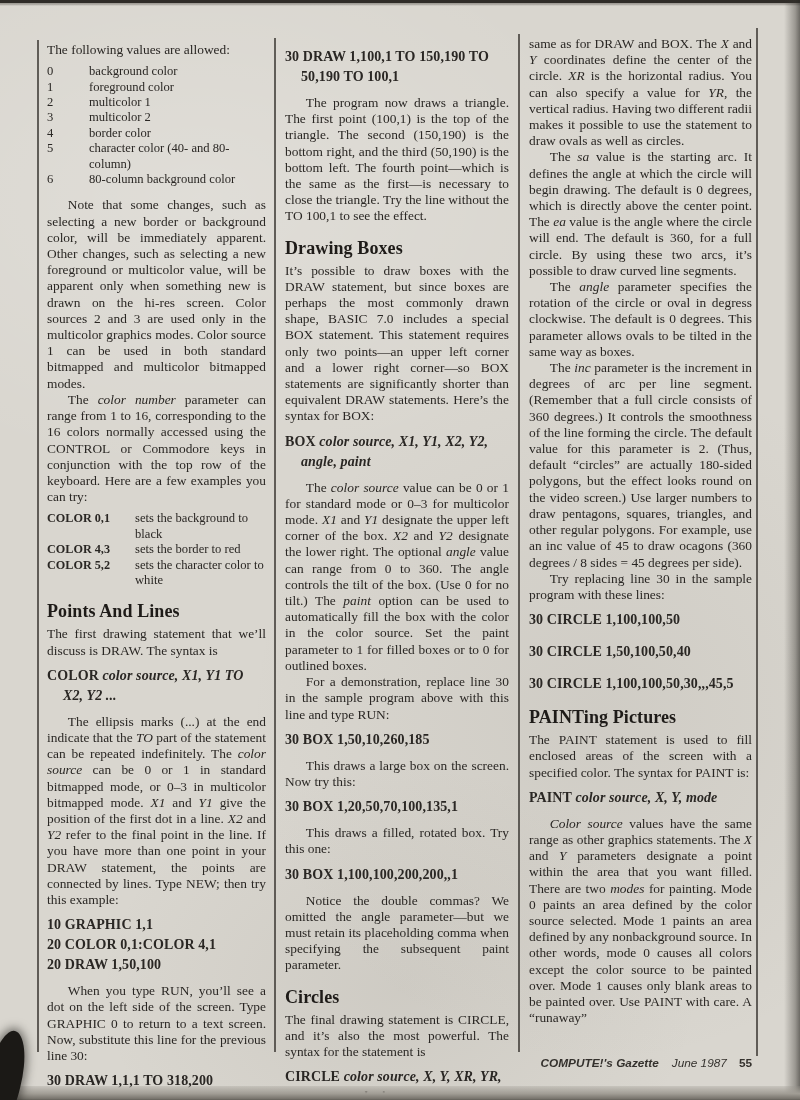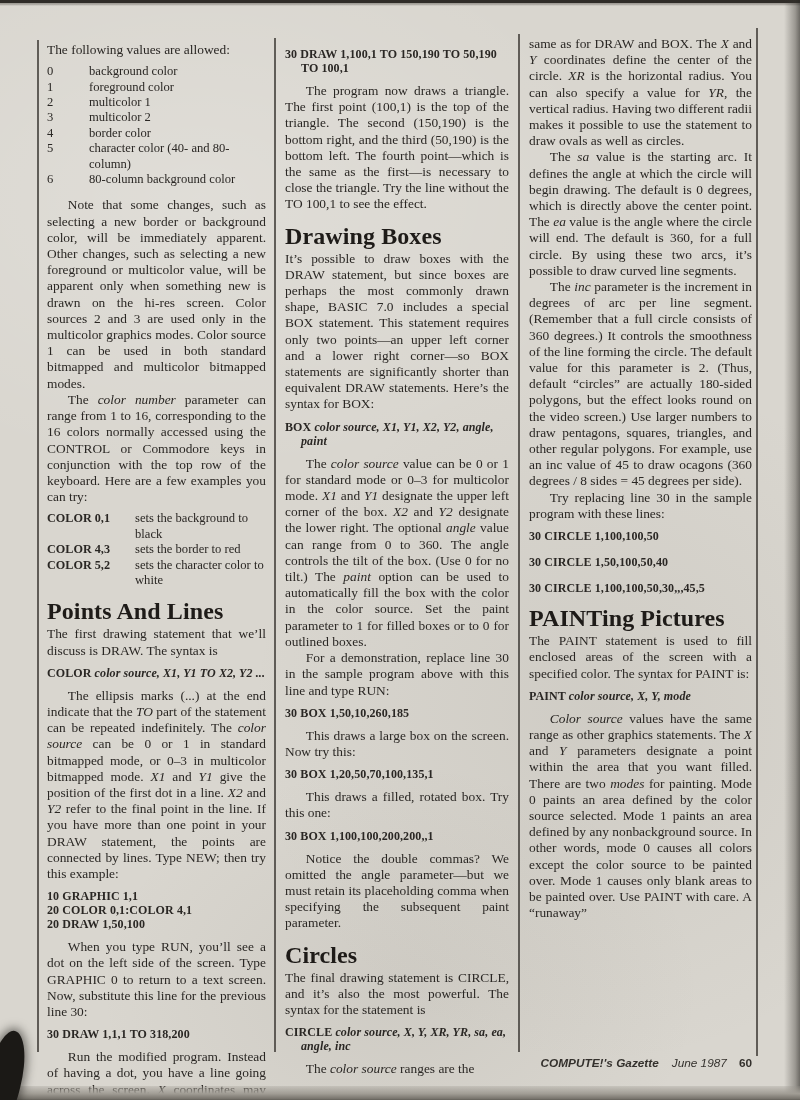--- a/index.html
+++ b/index.html
@@ -40,26 +40,26 @@
   .rule-2{left:518px;top:34px;height:1018px;}
   .rule-3{left:756px;top:28px;height:1028px;}
   
   .col{position:absolute;font-size:13.4px;line-height:16.2px;text-align:justify;}
   .col-1{left:47px;top:42px;width:219px;}
   .col-2{left:285px;top:40px;width:224px;}
   .col-3{left:529px;top:36px;width:223px;}
   .para{text-align:justify;}
   .para.indent{text-indent:1.55em;}
   .heading{
-    font-size:24px;line-height:21px;font-weight:bold;color:#1e1b18;
+    font-size:18px;line-height:21px;font-weight:bold;color:#1e1b18;
     margin:13px 0 4px 0;text-align:left;letter-spacing:.1px;
   }
   .code{margin:7px 0 8px 0;text-align:left;}
   .code-line{
-    font-weight:bold;font-size:12px;line-height:14px;
+    font-weight:bold;font-size:14px;line-height:20px;
     padding-left:16px;text-indent:-16px;letter-spacing:.1px;
   }
   .code.spaced .code-line{margin-bottom:12px;}
   .code.spaced .code-line:last-child{margin-bottom:0;}
   .deflist{margin:6px 0 10px 0;text-align:left;}
   .defrow{display:flex;font-size:12.6px;line-height:15.4px;}
   .defrow .term{flex:0 0 auto;}
   .deflist.numbers .term{width:34px;}
   .deflist.commands .term{width:80px;font-weight:bold;font-size:12.2px;}
   .defrow .desc{flex:1 1 auto;margin-left:8px;}
@@ -176,37 +176,38 @@
       <div class="heading"><span>Circles</span></div>
       <p class="para"><span>The final drawing statement is CIRCLE, and it’s also the most powerful. The syntax for the statement is</span></p>
       <div class="code">
         <div class="code-line"><span>CIRCLE </span><i>color source, X, Y, XR, YR, sa, ea, angle, inc</i></div>
       </div>
       <p class="para indent"><span>The </span><i>color source</i><span> ranges are the</span></p>
     </div>
   <div class="col col-3">
       <p class="para"><span>same as for DRAW and BOX. The </span><i>X</i><span> and </span><i>Y</i><span> coordinates define the center of the circle. </span><i>XR</i><span> is the horizontal radius. You can also specify a value for </span><i>YR</i><span>, the vertical radius. Having two different radii makes it possible to use the statement to draw ovals as well as circles.</span></p>
       <p class="para indent"><span>The </span><i>sa</i><span> value is the starting arc. It defines the angle at which the circle will begin drawing. The default is 0 degrees, which is directly above the center point. The </span><i>ea</i><span> value is the angle where the circle will end. The default is 360, for a full circle. By using these two arcs, it’s possible to draw curved line segments.</span></p>
+      <p class="para indent"><span>The </span><i>angle</i><span> parameter specifies the rotation of the circle or oval in degress clockwise. The default is 0 degrees. This parameter allows ovals to be tilted in the same way as boxes.</span></p>
       <p class="para indent"><span>The </span><i>inc</i><span> parameter is the increment in degrees of arc per line segment. (Remember that a full circle consists of 360 degrees.) It controls the smoothness of the line forming the circle. The default value for this parameter is 2. (Thus, default “circles” are actually 180-sided polygons, but the effect looks round on the video screen.) Use larger numbers to draw pentagons, squares, triangles, and other regular polygons. For example, use an inc value of 45 to draw ocagons (360 degrees / 8 sides = 45 degrees per side).</span></p>
       <p class="para indent"><span>Try replacing line 30 in the sample program with these lines:</span></p>
       <div class="code spaced">
         <div class="code-line"><span>30 CIRCLE 1,100,100,50</span></div>
         <div class="code-line"><span>30 CIRCLE 1,50,100,50,40</span></div>
         <div class="code-line"><span>30 CIRCLE 1,100,100,50,30,,,45,5</span></div>
       </div>
       <div class="heading"><span>PAINTing Pictures</span></div>
       <p class="para"><span>The PAINT statement is used to fill enclosed areas of the screen with a specified color. The syntax for PAINT is:</span></p>
       <div class="code">
         <div class="code-line"><span>PAINT </span><i>color source, X, Y, mode</i></div>
       </div>
       <p class="para indent"><i>Color source</i><span> values have the same range as other graphics statements. The </span><i>X</i><span> and </span><i>Y</i><span> parameters designate a point within the area that you want filled. There are two </span><i>modes</i><span> for painting. Mode 0 paints an area defined by the color source selected. Mode 1 paints an area defined by any nonbackground source. In other words, mode 0 causes all colors except the color source to be painted over. Mode 1 causes only blank areas to be painted over. Use PAINT with care. A “runaway”</span></p>
     </div>
 
   <div class="footer">
-    <span class="mag">COMPUTE!'s Gazette</span><span class="issue">June 1987</span><span class="pagenum">60</span>
+    <span class="mag">COMPUTE!'s Gazette</span><span class="issue">June 1987</span><span class="pagenum">55</span>
   </div>
 
   <div class="edge-top"></div>
   <div class="edge-right"></div>
   <div class="edge-bottom"></div>
   <div class="corner-shadow"></div>
 
 </div>
 
 </body></html>

